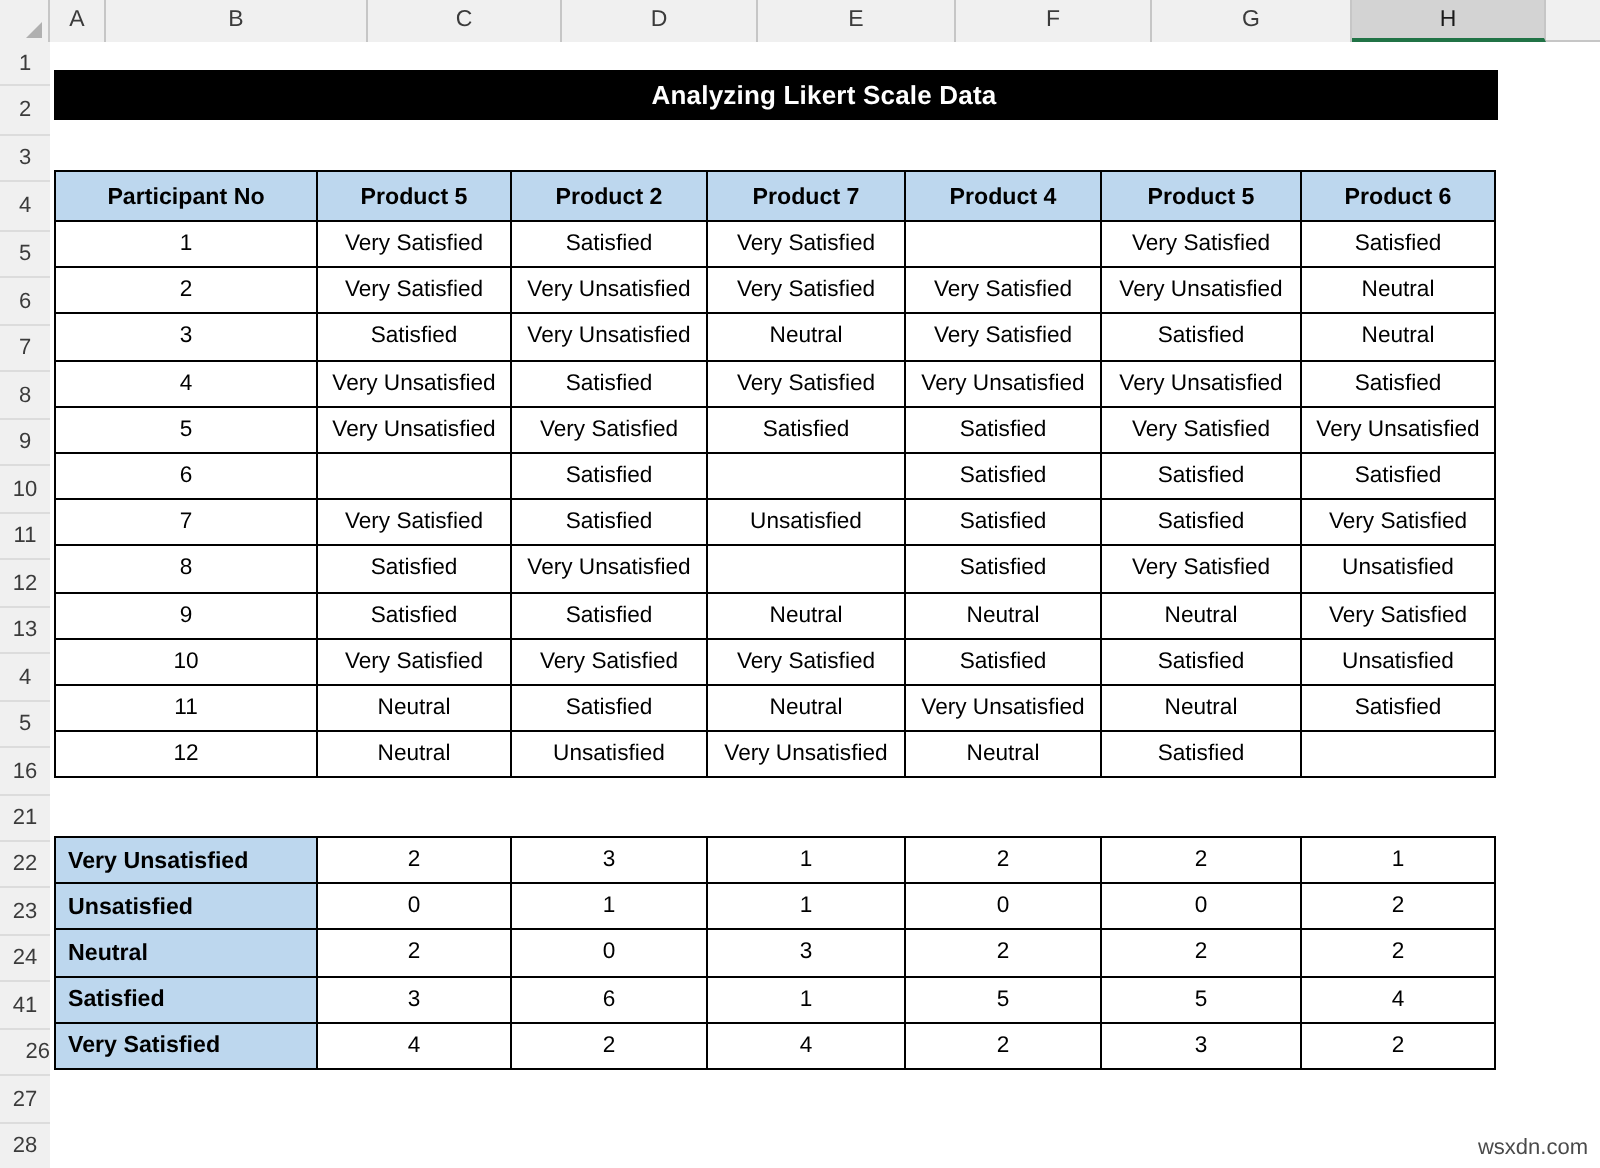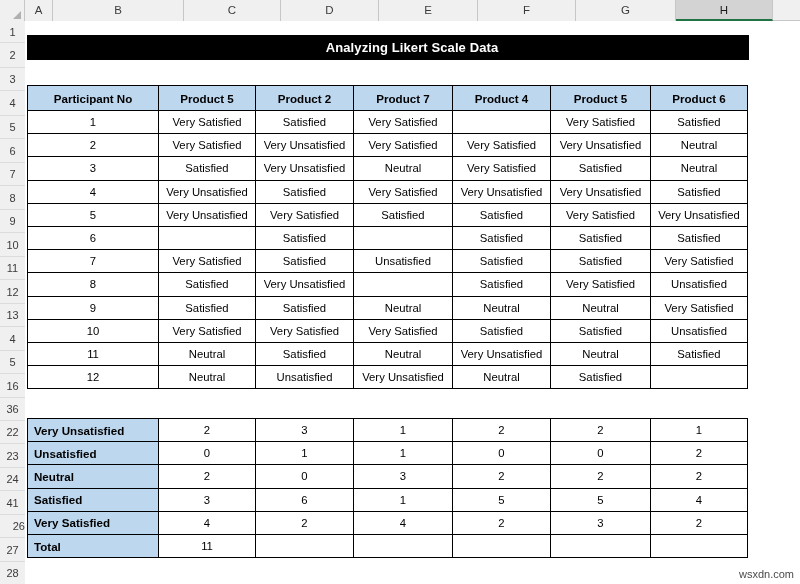--- a/index.html
+++ b/index.html
@@ -202,21 +202,21 @@
       <div class="rowh" style="height: 24px; line-height: 24px;">
         <span>4</span>
       </div>
       <div class="rowh" style="height: 23px; line-height: 23px;">
         <span>5</span>
       </div>
       <div class="rowh" style="height: 24px; line-height: 24px;">
         <span>16</span>
       </div>
       <div class="rowh" style="height: 23px; line-height: 23px;">
-        <span>36</span>
+        <span>21</span>
       </div>
       <div class="rowh" style="height: 23px; line-height: 23px;">
         <span>22</span>
       </div>
       <div class="rowh" style="height: 24px; line-height: 24px;">
         <span>23</span>
       </div>
       <div class="rowh" style="height: 23px; line-height: 23px;">
         <span>24</span>
       </div>
@@ -402,27 +402,18 @@
         </tr>
         <tr>
           <td class="lbl" style="width: 131px;">Very Satisfied</td>
           <td style="width: 97px;">4</td>
           <td style="width: 98px;">2</td>
           <td style="width: 99px;">4</td>
           <td style="width: 98px;">2</td>
           <td style="width: 100px;">3</td>
           <td style="width: 97px;">2</td>
         </tr>
-        <tr>
-          <td class="lbl" style="width: 131px;">Total</td>
-          <td style="width: 97px;">11</td>
-          <td style="width: 98px;"></td>
-          <td style="width: 99px;"></td>
-          <td style="width: 98px;"></td>
-          <td style="width: 100px;"></td>
-          <td style="width: 97px;"></td>
-        </tr>
       </tbody>
   </table>
 
   <div id="watermark">wsxdn.com</div>
 
 </div>
 
 </body></html>

